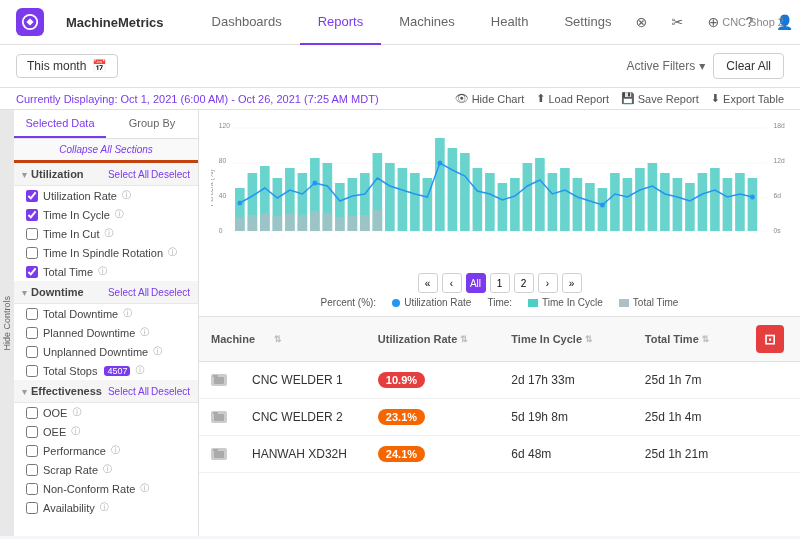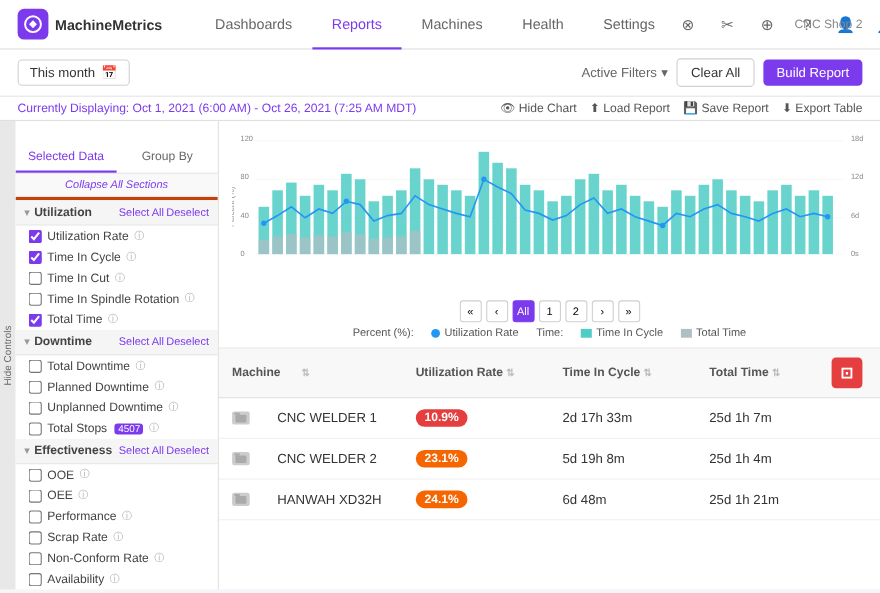--- a/index.html
+++ b/index.html
@@ -3,21 +3,21 @@
   <meta charset="utf-8">
   <style>
     * { box-sizing: border-box; margin: 0; padding: 0; }
     body { font-family: -apple-system, BlinkMacSystemFont, 'Segoe UI', sans-serif; font-size: 12px; background: #f5f6fa; color: #333; overflow: hidden; }
     
     
     .top-nav {
       display: flex; align-items: center; background: #fff; height: 45px;
       border-bottom: 1px solid #e0e0e0; padding: 0 16px; position: relative;
     }
-    .logo-area { display: flex; align-items: center; gap: 6px; margin-right: 30px; }
+    .logo-area { display: flex; align-items: center; gap: 22px; margin-right: 30px; }
     .logo-icon { width: 28px; height: 28px; background: #7c3aed; border-radius: 6px; display: flex; align-items: center; justify-content: center; }
     .logo-icon svg { width: 18px; height: 18px; fill: white; }
     .logo-text { font-size: 13px; font-weight: 600; color: #333; }
     .nav-links { display: flex; align-items: center; gap: 0; flex: 1; }
     .nav-link { padding: 0 18px; height: 45px; display: flex; align-items: center; font-size: 13px; color: #666; cursor: pointer; border-bottom: 2px solid transparent; text-decoration: none; }
     .nav-link.active { color: #7c3aed; border-bottom: 2px solid #7c3aed; font-weight: 500; }
     .nav-right { display: flex; align-items: center; gap: 12px; margin-left: auto; }
     .nav-icon-btn { width: 24px; height: 24px; display: flex; align-items: center; justify-content: center; color: #666; cursor: pointer; font-size: 14px; }
     .cnc-shop { font-size: 11px; color: #888; position: absolute; right: 16px; top: 16px; }
 
@@ -36,21 +36,21 @@
     .sub-action { display: flex; align-items: center; gap: 3px; color: #555; cursor: pointer; font-size: 11px; }
     .sub-action .icon { font-size: 11px; }
 
     
     .main-layout { display: flex; height: calc(539px - 45px - 42px - 26px); }
 
     
     .sidebar-toggle { width: 14px; background: #e8e8e8; display: flex; align-items: center; justify-content: center; cursor: pointer; position: relative; }
     .sidebar-toggle-label { writing-mode: vertical-rl; transform: rotate(180deg); font-size: 9px; color: #666; white-space: nowrap; padding: 4px 0; }
     
-    .left-panel { width: 185px; background: #fff; border-right: 1px solid #e0e0e0; display: flex; flex-direction: column; overflow-y: auto; justify-content: flex-end; }
+    .left-panel { width: 185px; background: #fff; border-right: 1px solid #e0e0e0; display: flex; flex-direction: column; overflow-y: auto; }
     .panel-tabs { display: flex; border-bottom: 1px solid #e0e0e0; }
     .panel-tab { flex: 1; padding: 7px 4px; text-align: center; font-size: 11px; cursor: pointer; color: #666; }
     .panel-tab.active { color: #7c3aed; border-bottom: 2px solid #7c3aed; font-weight: 500; }
     .collapse-all { text-align: center; padding: 5px; font-size: 10px; color: #7c3aed; cursor: pointer; background: #f9f9f9; border-bottom: 3px solid #c2410c; font-style: italic; }
     
     .section-header { display: flex; align-items: center; padding: 5px 8px; background: #f5f5f5; border-bottom: 1px solid #e8e8e8; }
     .section-title { font-size: 11px; font-weight: 600; color: #444; flex: 1; }
     .section-actions { display: flex; gap: 2px; font-size: 10px; color: #7c3aed; cursor: pointer; }
     
     .check-item { display: flex; align-items: center; gap: 5px; padding: 3px 8px 3px 12px; font-size: 11px; color: #444; }
@@ -125,21 +125,20 @@
   <div class="date-picker">
     <span>This month</span>
     <span>📅</span>
   </div>
   <div class="toolbar-right">
     <span class="active-filters">
       <span>Active Filters</span>
       <span>▾</span>
     </span>
     <button class="btn-clear-all">Clear All</button>
-    <button class="btn-build">Build Report</button>
   </div>
 </div>
 
 <div class="sub-toolbar">
   <span class="current-displaying">
     <span>Currently Displaying:</span>
     <span>Oct 1, 2021 (6:00 AM) - Oct 26, 2021 (7:25 AM MDT)</span>
   </span>
   <div class="sub-toolbar-right">
     <span class="sub-action">

